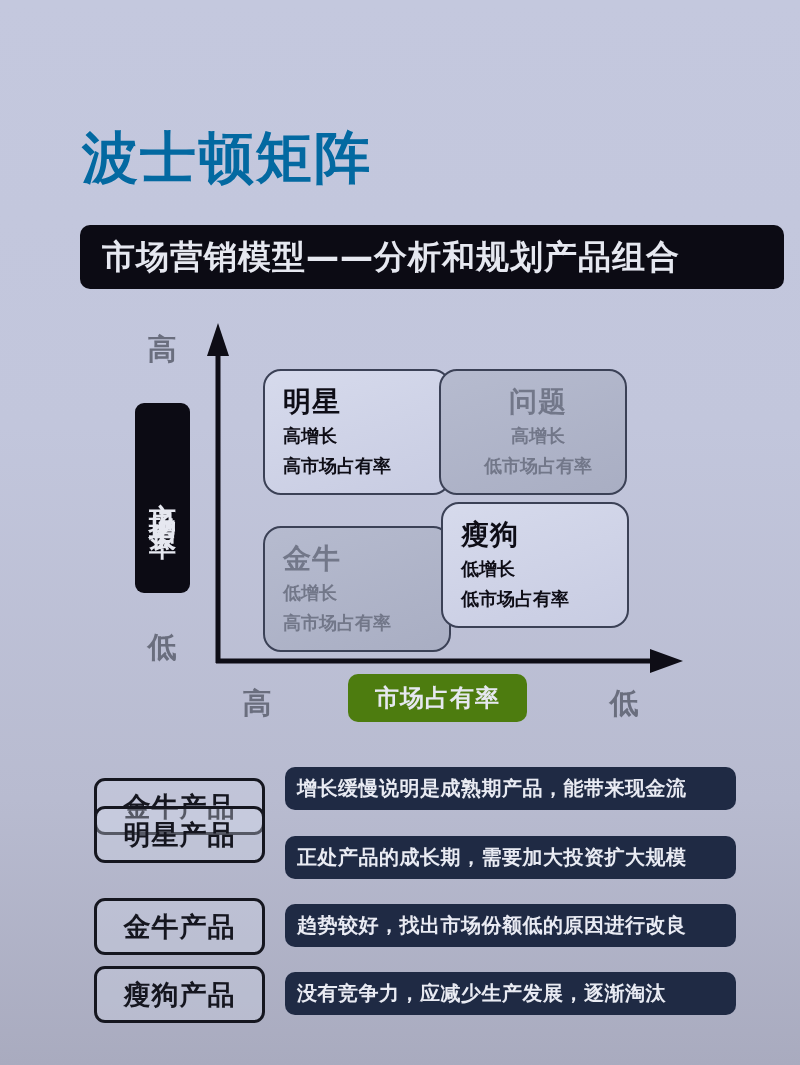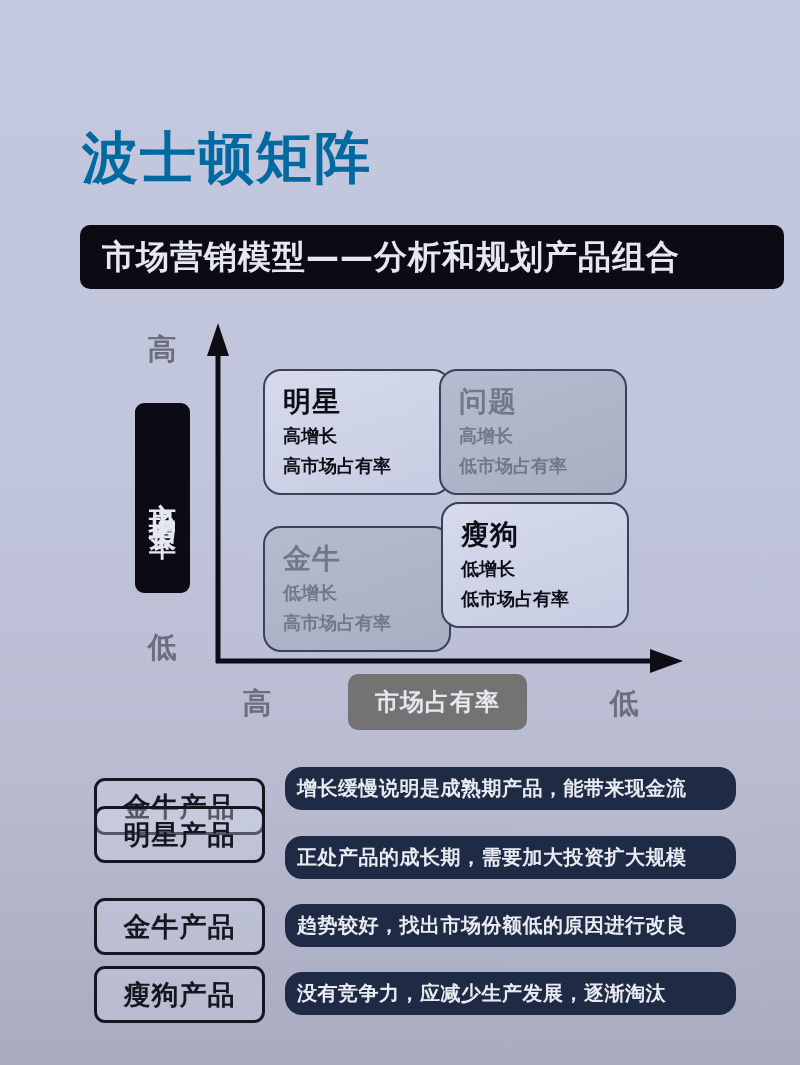--- a/index.html
+++ b/index.html
@@ -72,22 +72,22 @@
       color: #e6e8f0;
       font-size: 27px;
       font-weight: bold;
       letter-spacing: 7px;
       line-height: 30px;
     }
 
     
     .x-pill {
       left: 348px; top: 674px;
-      width: 179px; height: 56px;
-      background: #737373;
+      width: 179px; height: 48px;
+      background: #4d7c0f;
       border-radius: 10px;
       display: flex;
       align-items: center;
       justify-content: center;
     }
     .x-pill-text {
       color: #e6e8f0;
       font-size: 24px;
       font-weight: bold;
       letter-spacing: 1px;
@@ -148,21 +148,21 @@
       font-size: 27px;
       font-weight: bold;
       color: #15161f;
       letter-spacing: 1px;
       white-space: nowrap;
     }
     .row-desc {
       left: 285px;
       width: 451px; height: 43px;
       background: #1f2a44;
-      border-radius: 17px;
+      border-radius: 10px;
       display: flex;
       align-items: center;
       box-sizing: border-box;
       padding-left: 12px;
     }
     .row-desc-text {
       color: #e9ebf3;
       font-size: 20px;
       font-weight: bold;
       white-space: nowrap;
@@ -195,21 +195,21 @@
 <div class="abs y-pill">
   <span class="y-pill-text">市场增长率</span>
 </div>
 
 <div class="abs quad active" style="left:263px; top:369px;">
   <div class="quad-name-wrap"><span class="quad-name">明星</span></div>
   <div class="quad-line">高增长</div>
   <div class="quad-line">高市场占有率</div>
 </div>
 
-<div class="abs quad muted" style="left:439px; top:369px;">
+<div class="abs quad muted" style="left:439px; top:369px;text-align:center;">
   <div class="quad-name-wrap"><span class="quad-name">问题</span></div>
   <div class="quad-line">高增长</div>
   <div class="quad-line">低市场占有率</div>
 </div>
 
 <div class="abs quad muted" style="left:263px; top:526px;">
   <div class="quad-name-wrap"><span class="quad-name">金牛</span></div>
   <div class="quad-line">低增长</div>
   <div class="quad-line">高市场占有率</div>
 </div>

